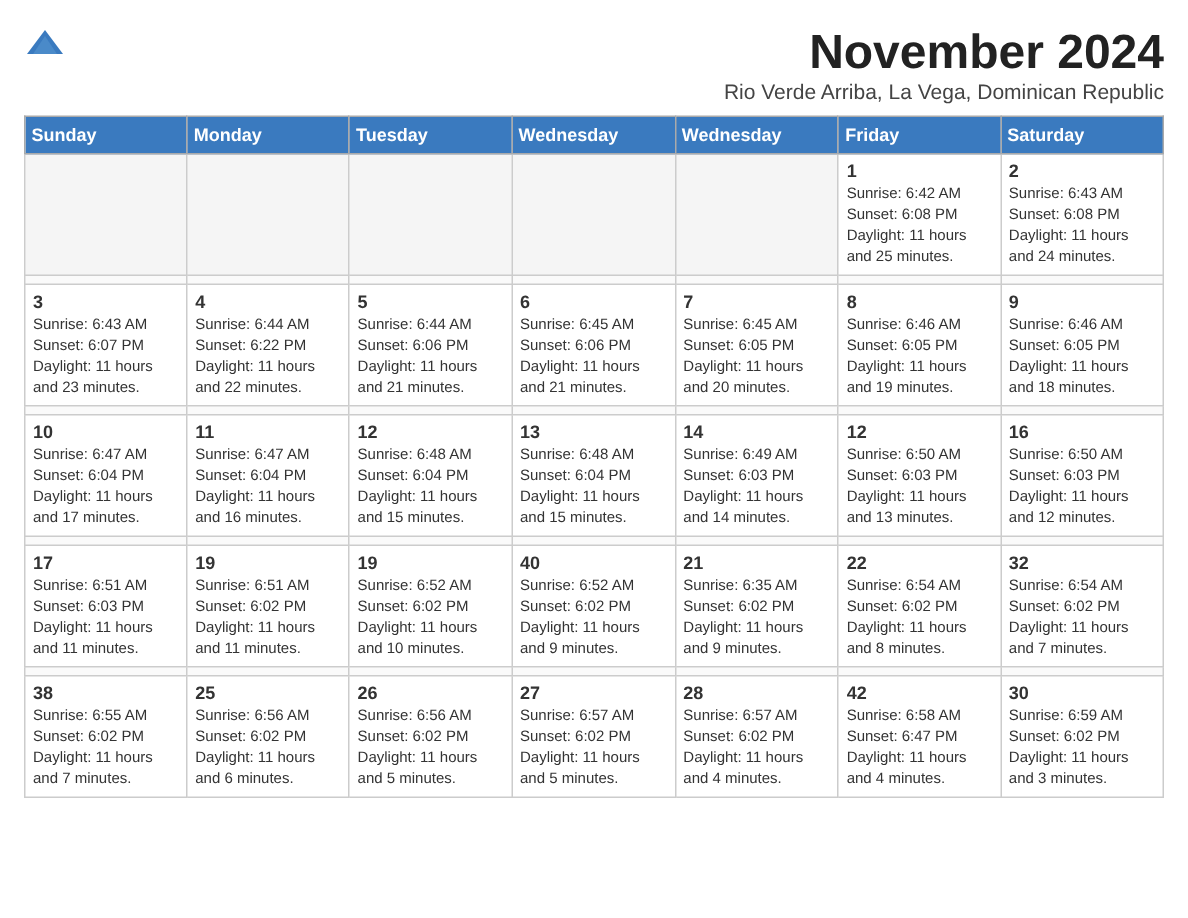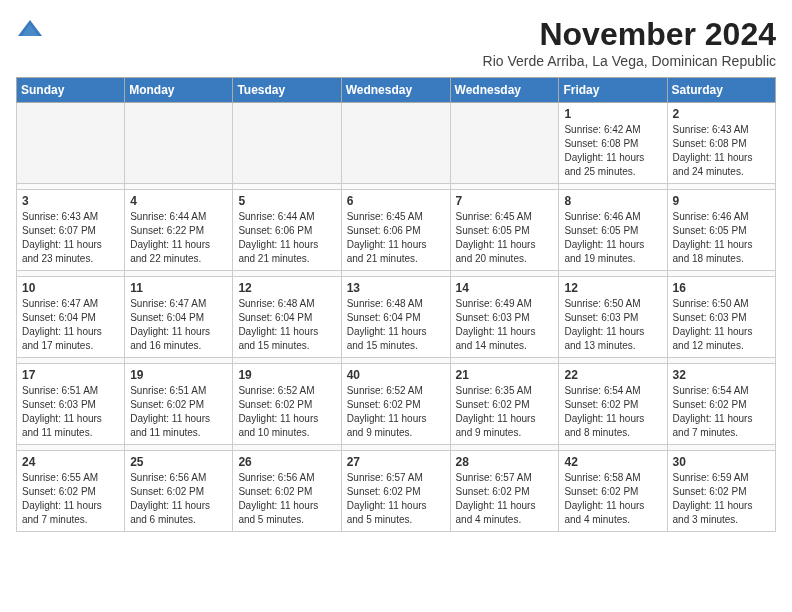--- a/index.html
+++ b/index.html
@@ -303,21 +303,21 @@
         <td></td>
         <td></td>
         <td></td>
         <td></td>
         <td></td>
         <td></td>
         <td></td>
       </tr>
       <tr>
         <td>
-          <span class="day-num">24</span>
+          <span class="day-num">38</span>
           <div class="day-info">Sunrise: 6:55 AM
 Sunset: 6:02 PM
 Daylight: 11 hours and 7 minutes.</div>
         </td>
         <td>
           <span class="day-num">25</span>
           <div class="day-info">Sunrise: 6:56 AM
 Sunset: 6:02 PM
 Daylight: 11 hours and 6 minutes.</div>
         </td>
@@ -335,21 +335,21 @@
         </td>
         <td>
           <span class="day-num">28</span>
           <div class="day-info">Sunrise: 6:57 AM
 Sunset: 6:02 PM
 Daylight: 11 hours and 4 minutes.</div>
         </td>
         <td>
           <span class="day-num">42</span>
           <div class="day-info">Sunrise: 6:58 AM
-Sunset: 6:02 PM
+Sunset: 6:47 PM
 Daylight: 11 hours and 4 minutes.</div>
         </td>
         <td>
           <span class="day-num">30</span>
           <div class="day-info">Sunrise: 6:59 AM
 Sunset: 6:02 PM
 Daylight: 11 hours and 3 minutes.</div>
         </td>
       </tr>
     </tbody>

